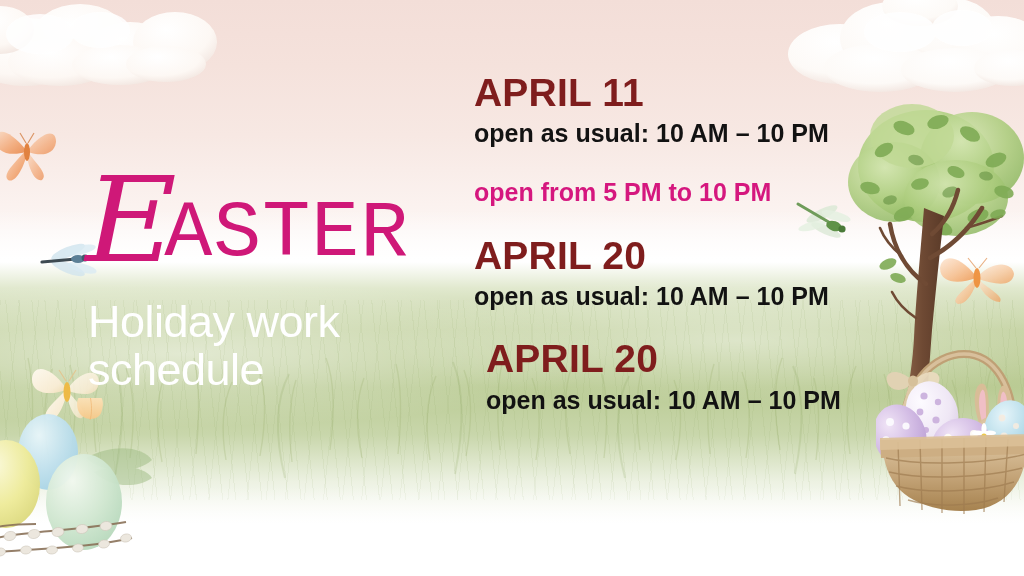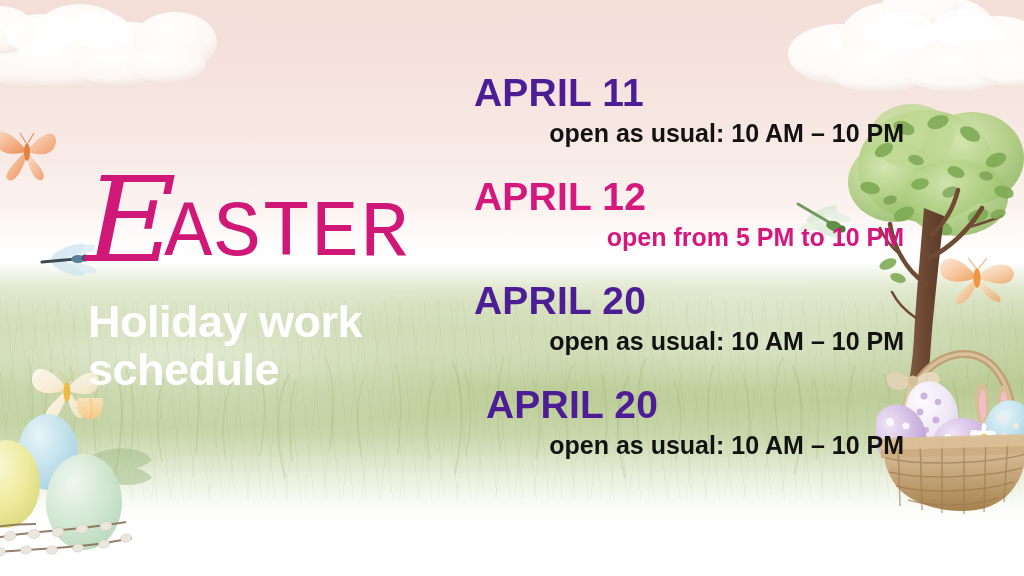--- a/index.html
+++ b/index.html
@@ -76,37 +76,37 @@
   }
   .easter-rest{
     font-family:Liberation Mono, monospace;
     font-size:80px; font-weight:400; letter-spacing:1px;
     display:inline-block; margin-left:-4px;
   }
 
   .subtitle{
     margin-top:24px;
     font-family:"Liberation Sans", sans-serif;
-    font-weight:700; font-size:45px; line-height:1.07;
+    font-weight:400; font-size:45px; line-height:1.07;
     color:#ffffff; letter-spacing:-.5px;
   }
 
   
   .sched{ position:absolute; left:474px; top:72px; width:430px; z-index:30; }
   .sched-item{ margin-bottom:25px; }
   .sched-item:last-child{ margin-bottom:0;margin-left:12px; }
   .sched-date{
     font-family:"Liberation Sans", sans-serif;
     font-weight:700; font-size:39px; line-height:1.08;
-    color:#4c1d95; letter-spacing:.2px;
+    color:#7f1d1d; letter-spacing:.2px;
   }
   .sched-hours{
     font-family:"Liberation Sans", sans-serif;
     font-weight:700; font-size:25px; line-height:1.35;
-    color:#121212; margin-top:3px; letter-spacing:0;text-align:right;
+    color:#121212; margin-top:3px; letter-spacing:0;
   }
   .sched-item.accent .sched-date,
   .sched-item.accent .sched-hours{ color:#d5177e; }
 
   
   .decor{ position:absolute; z-index:20; pointer-events:none; }
   .decor-behind{ position:absolute; z-index:5; pointer-events:none; }
 </style>
 </head>
 <body>
@@ -552,21 +552,20 @@
   </div>
 
   <div class="sched">
 
     <div class="sched-item">
       <div class="sched-date">APRIL 11</div>
       <div class="sched-hours">open as usual: 10 AM – 10 PM</div>
     </div>
 
     <div class="sched-item accent">
-      <div class="sched-date">APRIL 12</div>
       <div class="sched-hours">open from 5 PM to 10 PM</div>
     </div>
 
     <div class="sched-item">
       <div class="sched-date">APRIL 20</div>
       <div class="sched-hours">open as usual: 10 AM – 10 PM</div>
     </div>
 
     <div class="sched-item">
       <div class="sched-date">APRIL 20</div>

